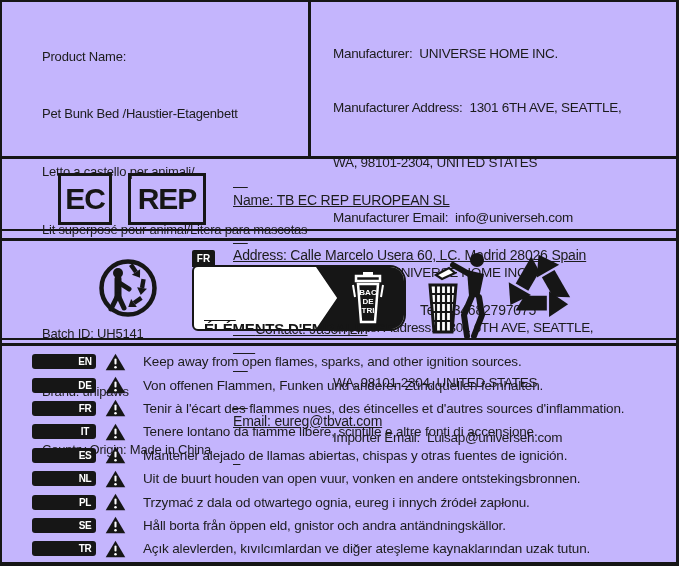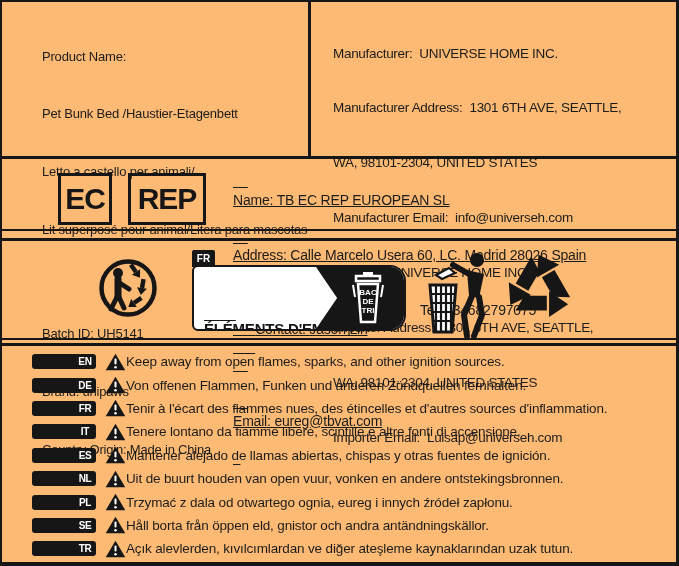--- a/index.html
+++ b/index.html
@@ -1,17 +1,17 @@
 <!DOCTYPE html>
 <html><head>
 <meta charset="utf-8">
 <style>
   html,body{margin:0;padding:0;background:#ffffff;}
   body{font-family:"Liberation Sans", sans-serif;color:#1c1c1c;}
-  #label{position:relative;width:679px;height:566px;background:#fdba74;border:2px solid #161616;
+  #label{position:relative;width:679px;height:566px;background:#c4b5fd;border:2px solid #161616;
          border-bottom-width:4px;border-right-width:3px;box-sizing:border-box;overflow:hidden;}
   .abs{position:absolute;}
   .rule{position:absolute;left:0;right:0;background:#161616;}
   .vrule{position:absolute;background:#161616;}
   .pre{white-space:pre;}
   
   .prodcol{left:40px;top:6px;font-size:13px;line-height:19.3px;letter-spacing:-0.2px;}
   .blockgap{height:7px;}
   
   .mancol{left:331px;top:6px;font-size:13.5px;line-height:18.3px;letter-spacing:-0.3px;}
@@ -35,21 +35,21 @@
             clip-path:polygon(0 0,100% 0,100% 100%,0 100%,24% 50%);
             display:flex;align-items:center;justify-content:center;padding-left:16px;box-sizing:border-box;}
   .tritext{position:absolute;left:10px;top:23px;font-weight:bold;font-size:15px;line-height:15.5px;
            letter-spacing:-0.2px;color:#161616;white-space:pre;text-decoration:underline;}
   
   .warnings{left:30px;top:348px;right:6px;}
   .wrow{display:flex;align-items:center;height:23.4px;}
   .badge{width:22px;height:15px;background:#161616;color:#fff;border-radius:3px;font-size:10px;
          font-weight:bold;display:flex;align-items:center;justify-content:center;letter-spacing:-0.3px;flex:0 0 auto;padding-left:42px;}
   .wtri{margin-left:9px;flex:0 0 auto;display:flex;}
-  .wtext{font-size:13.5px;letter-spacing:-0.15px;white-space:pre;}
+  .wtext{margin-left:17px;font-size:13.5px;letter-spacing:-0.15px;white-space:pre;}
   svg{display:block;}
 </style>
 </head>
 <body>
 
 <div id="label">
 
   <div class="vrule" style="left:306px;top:0;width:2.5px;height:154px;"></div>
   <div class="rule" style="top:154px;height:3px;"></div>
   <div class="rule" style="top:227px;height:2px;"></div>

